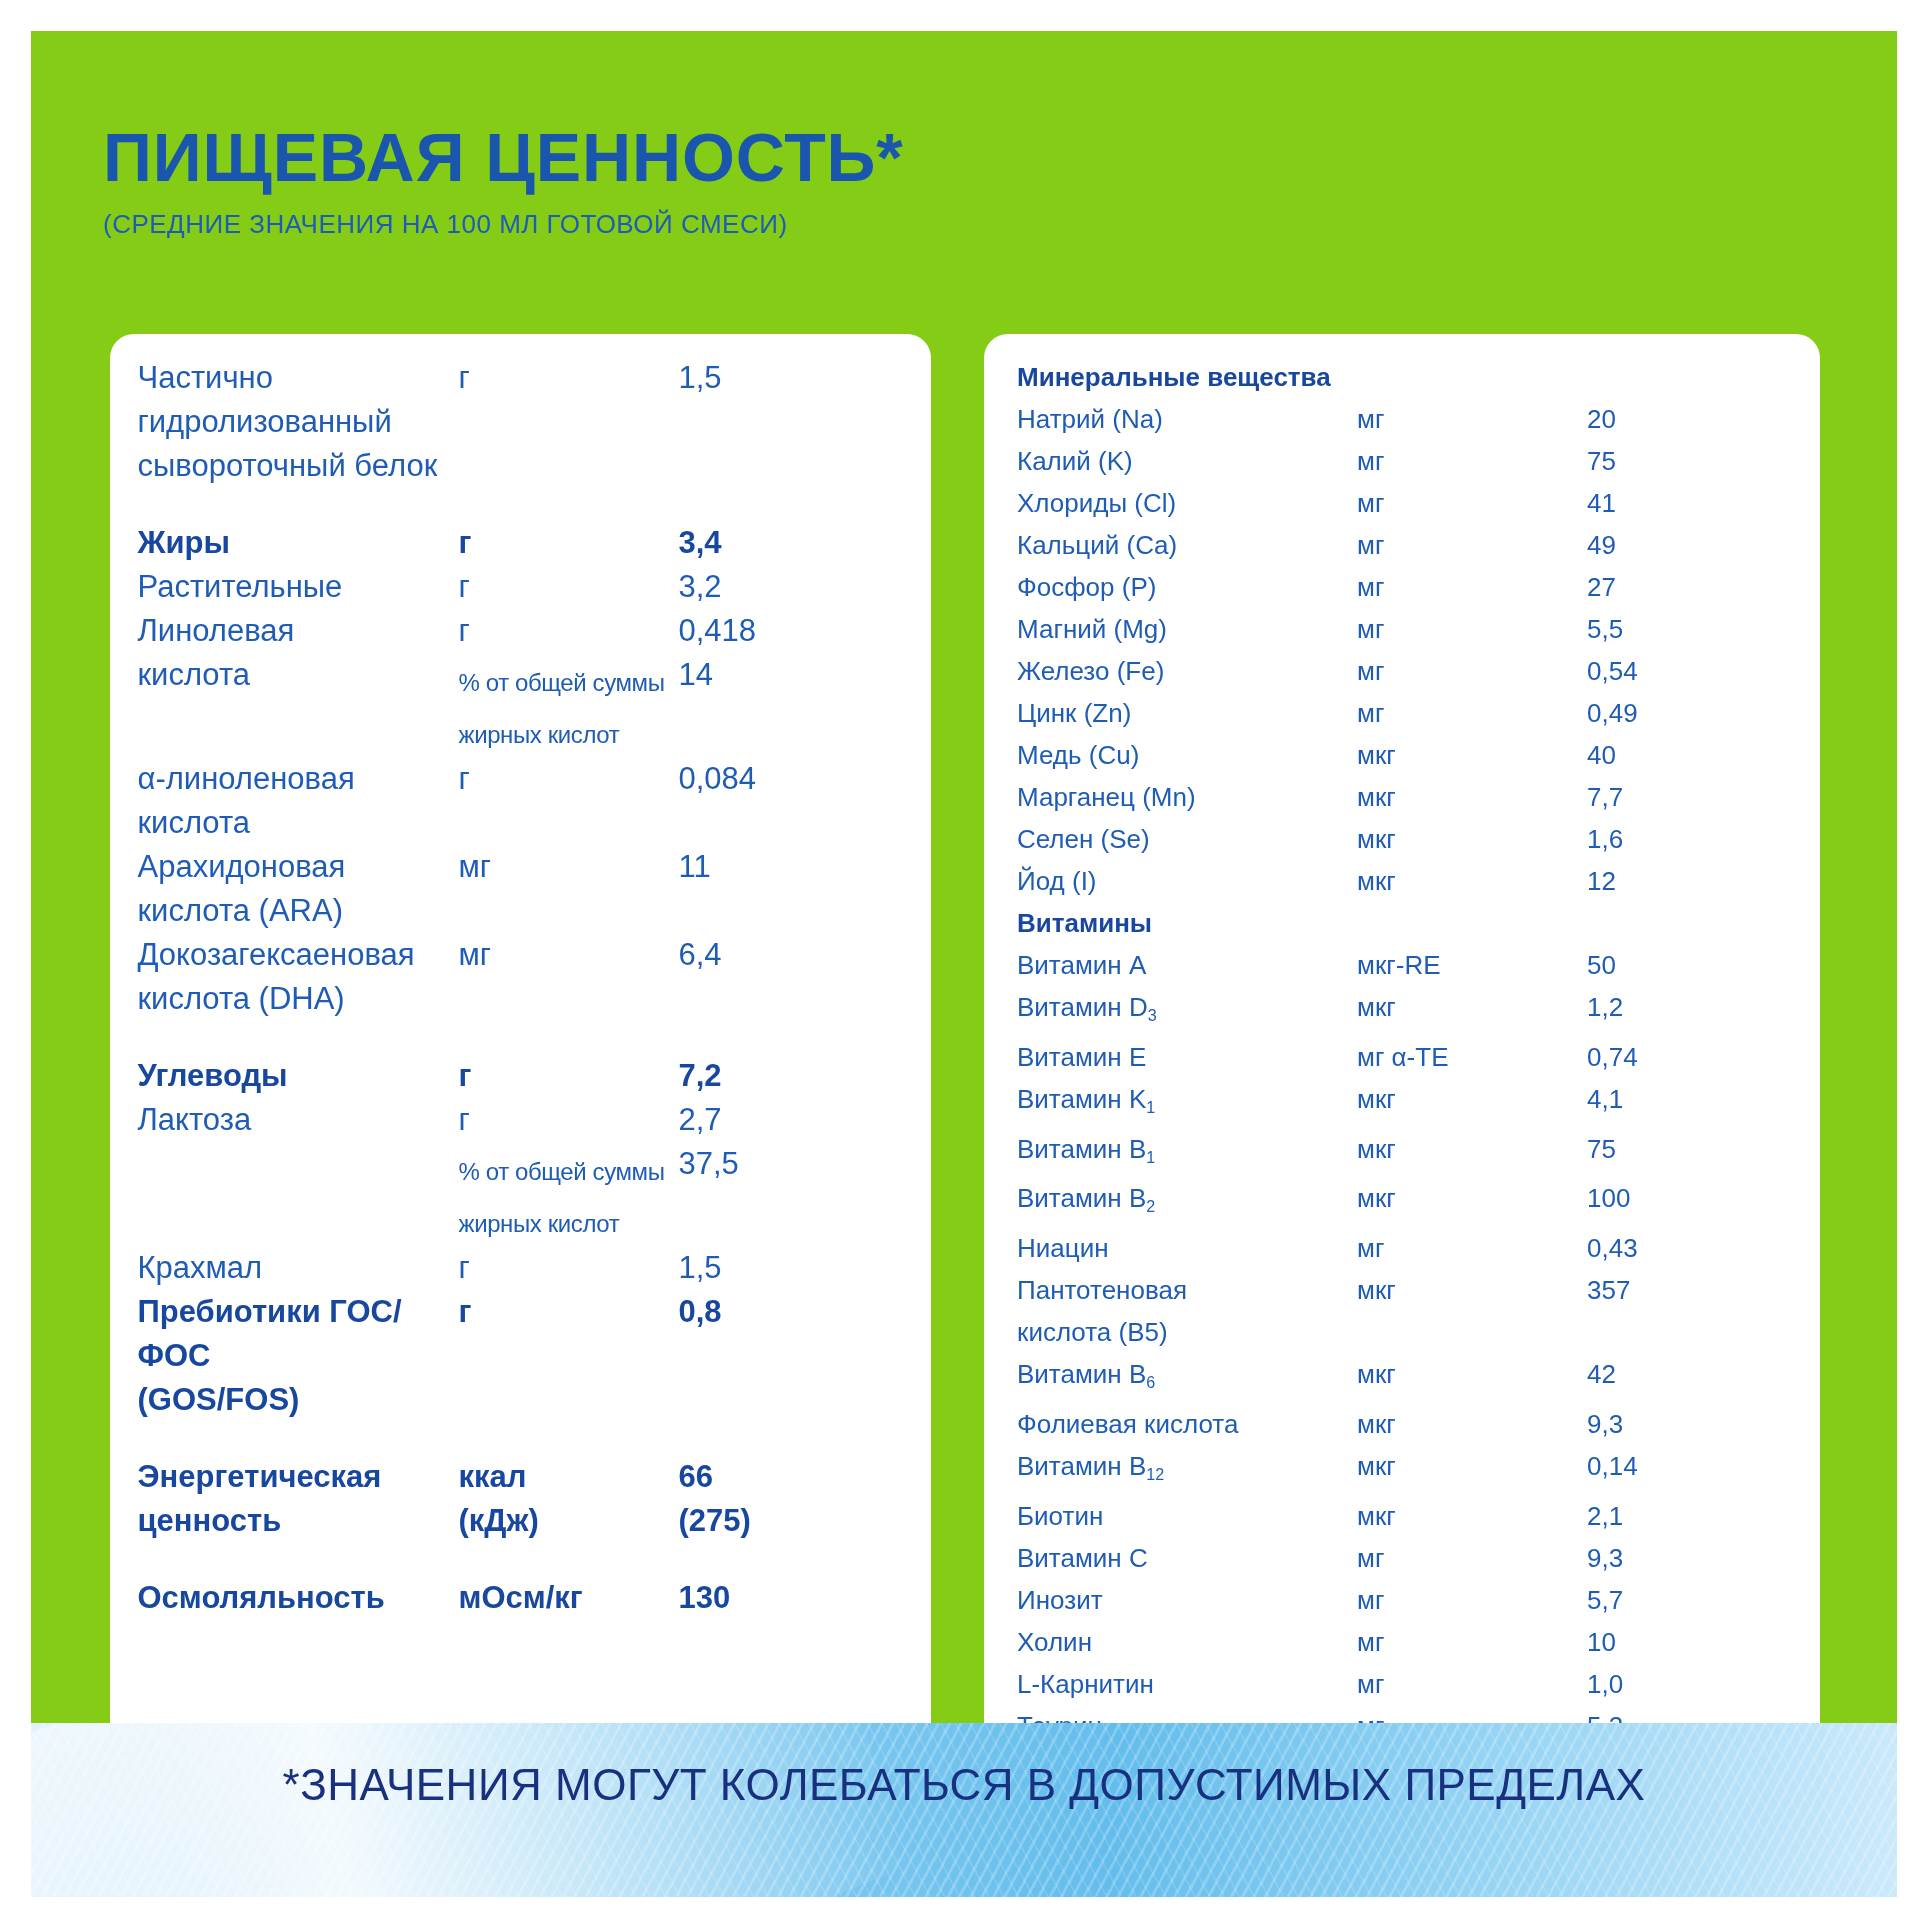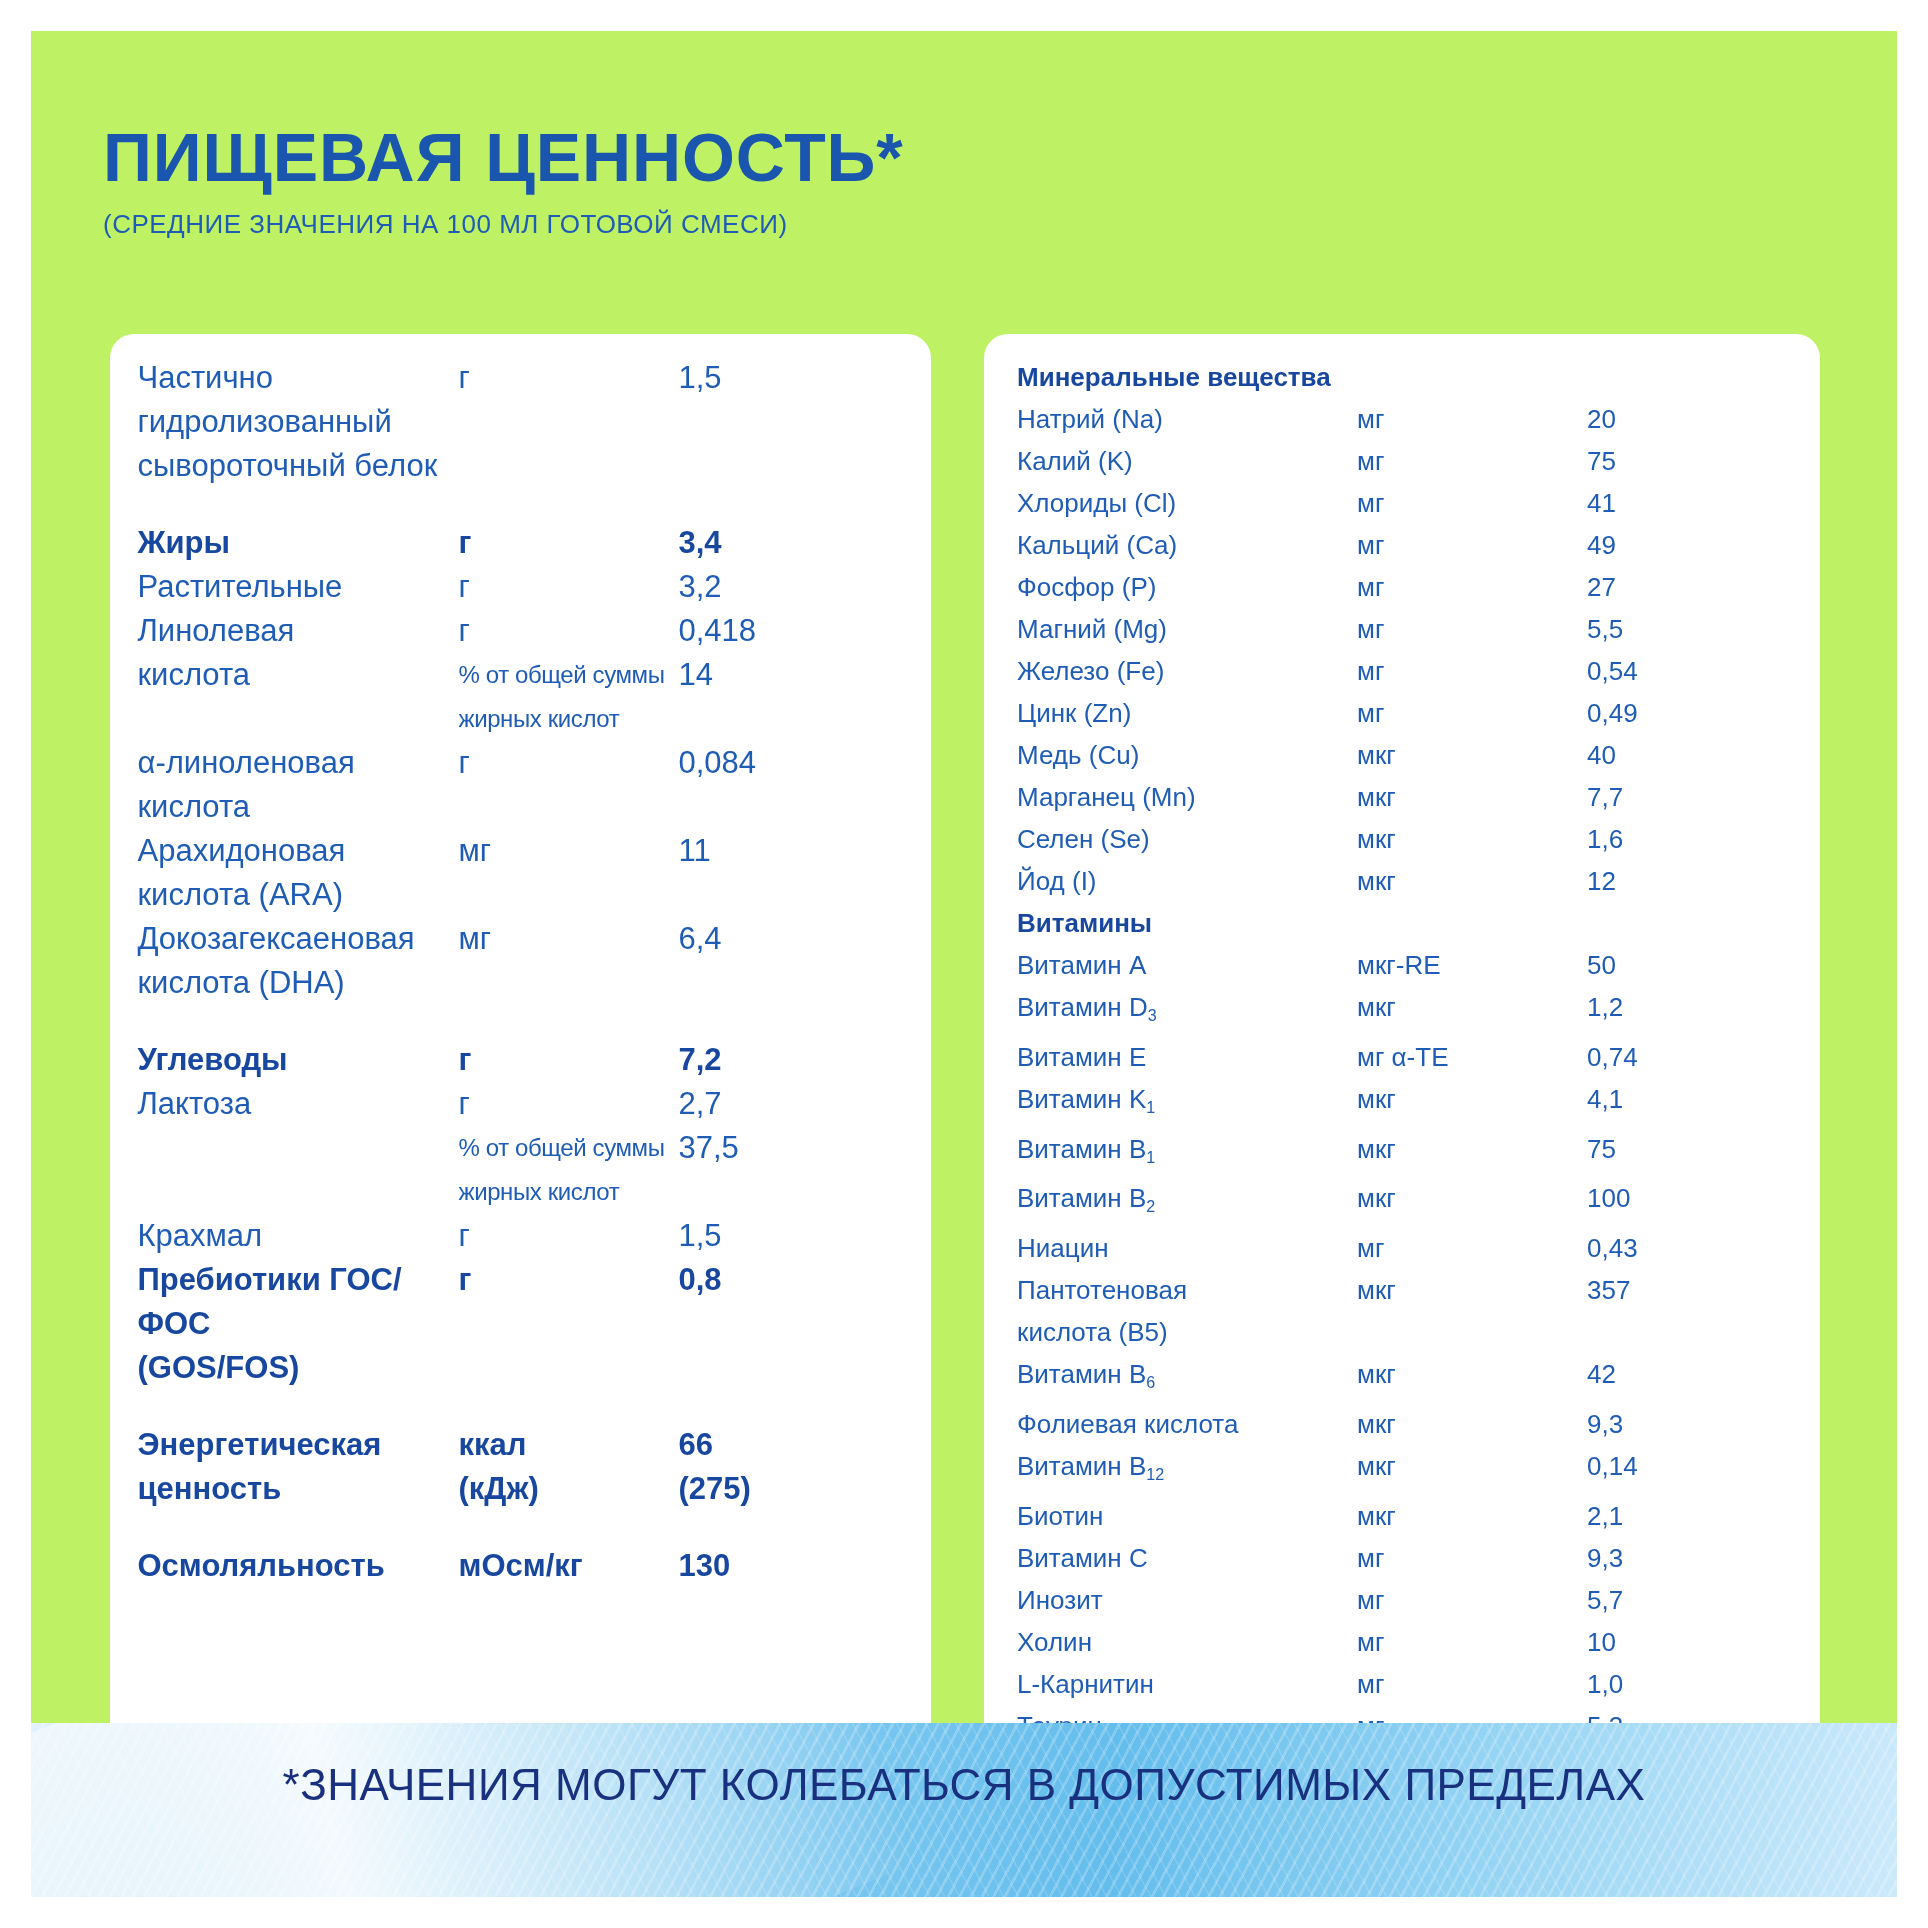--- a/index.html
+++ b/index.html
@@ -9,21 +9,21 @@
     background:#ffffff;
     position:relative;
     overflow:hidden;
   }
 
   
   #panel{
     position:absolute;
     left:31px; top:31px;
     width:1866px; height:1866px;
-    background:#bef264;
+    background:#84cc16;
     overflow:hidden;
     padding-left:28px;
   }
 
   
   #header{
     position:absolute;
     left:72px; top:92px;
     width:1377px;
   }
@@ -81,21 +81,21 @@
 
   .c-name{ flex:0 0 auto; }
   .c-unit{ flex:0 0 auto; }
   .c-val { flex:0 0 auto; }
 
   
   #card-left .tbl{ padding-left:27.5px; }
   #card-left .c-name{ width:321px; }
   #card-left .c-unit{ width:220px; }
   #card-left .c-val { width:184px; }
-  #card-left .c-unit.narrow-note{ font-size:24px; line-height:44px; letter-spacing:-0.4px; }
+  #card-left .c-unit.narrow-note{ font-size:24px; line-height:44px; letter-spacing:-0.4px;margin-top:8px; }
 
   
   #card-right .tbl{ padding-left:33px; }
   #card-right .c-name{ width:340px; }
   #card-right .c-unit{ width:230px; }
   #card-right .c-val { width:165px; }
   #card-right .row{ line-height:42px; min-height:42px; font-size:26px; }
 
   .sub{ font-size:0.62em; vertical-align:-0.30em; }
 

